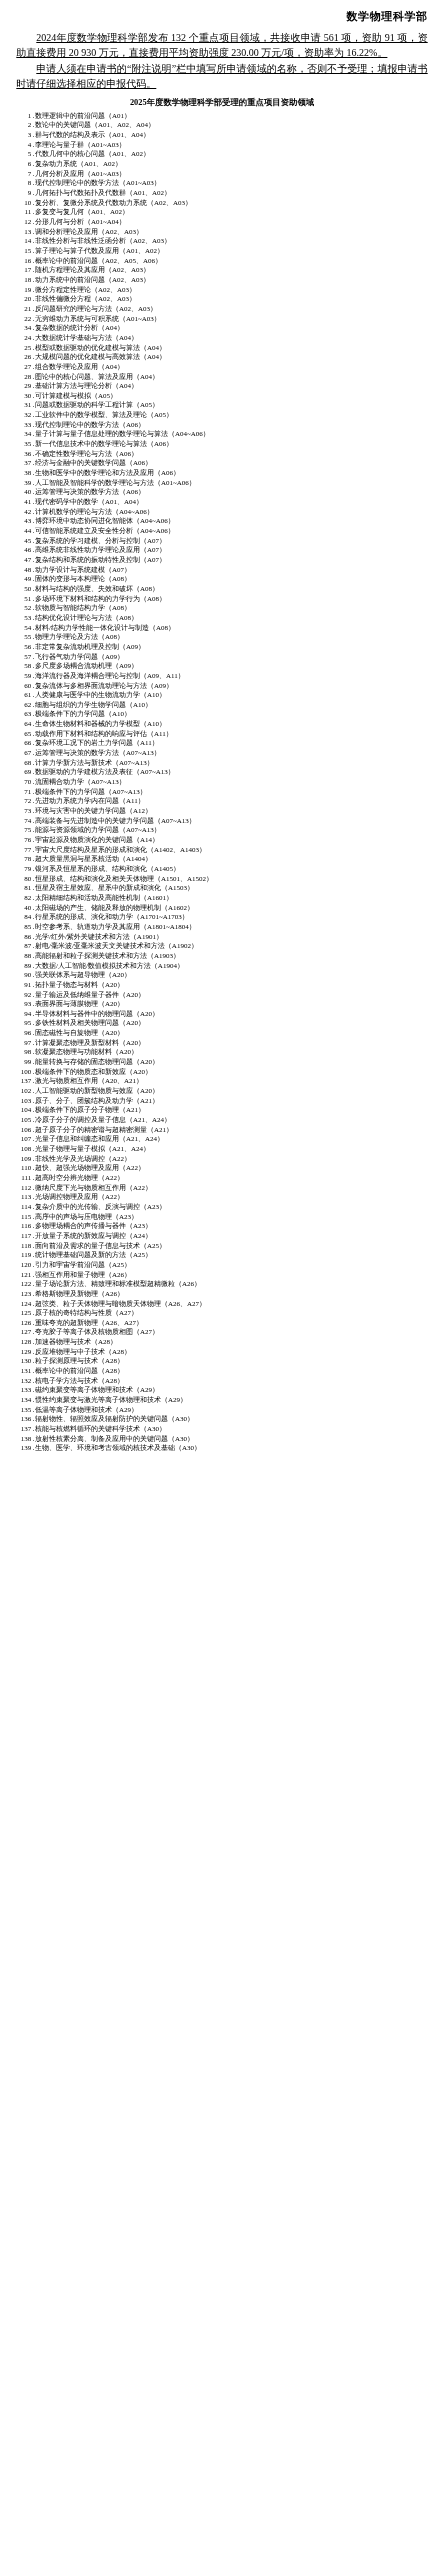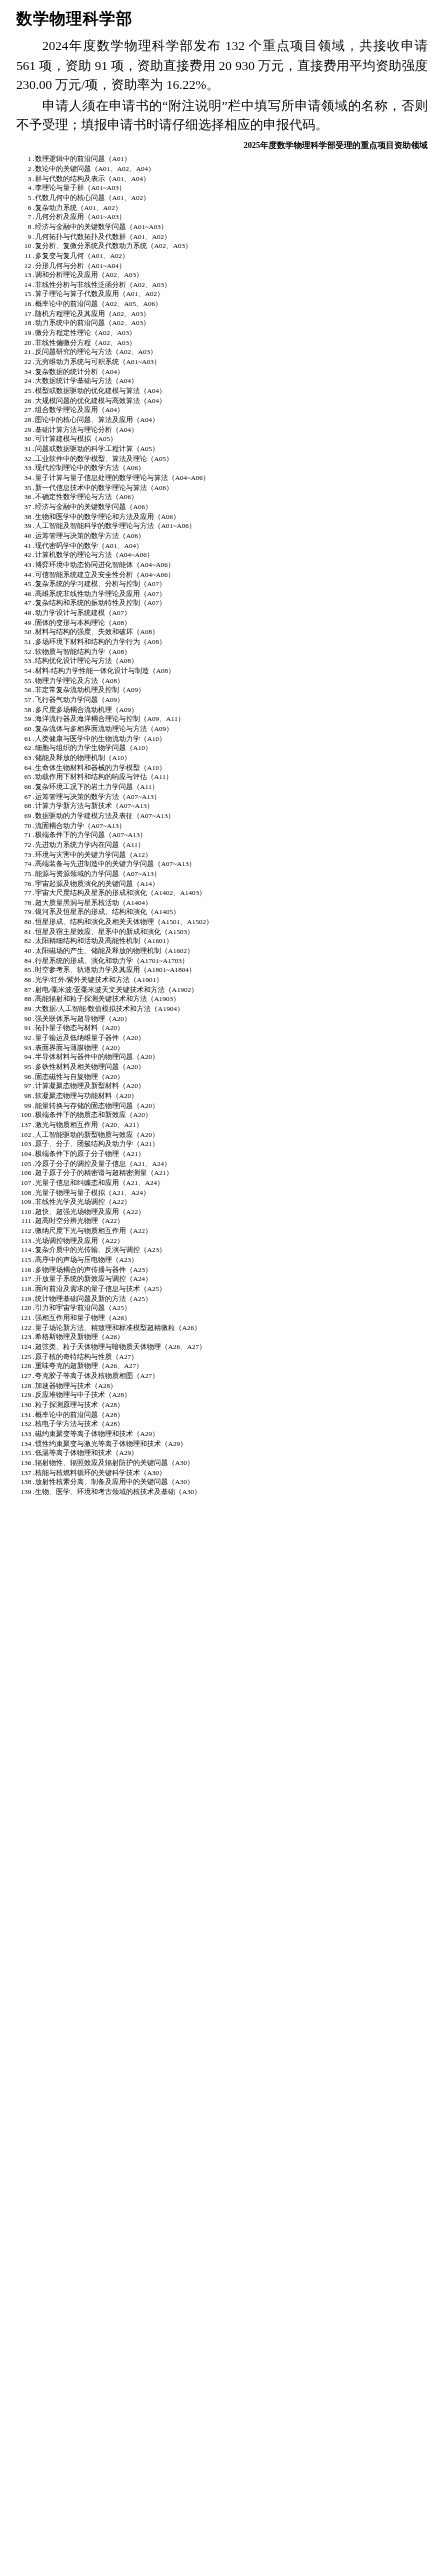--- a/index.html
+++ b/index.html
@@ -8,36 +8,37 @@
     font-family:"Liberation Serif","DejaVu Serif",serif;
     color:#000000;
     -webkit-font-smoothing:none;
   }
   .page{
     width:444px;
     box-sizing:border-box;
     padding:6.3px 16.3px 12.5px 16.3px;
   }
   .doc-title{
-    text-align:left;
-    font-size:16px;
+    text-align:right;
+    font-size:11px;
     font-weight:bold;
     letter-spacing:0.6px;
     margin:2.5px 0 6.3px 0;
     font-family:Liberation Sans, sans-serif;
   }
   .para{
-    font-size:13px;
+    font-size:10px;
     line-height:1.5;
     text-align:justify;
     text-indent:2em;
     margin:0 0 1.3px 0;
+    text-decoration:underline;
   }
   .section-head{
-    text-align:right;
+    text-align:center;
     font-size:8.4px;
     font-weight:bold;
     margin:5.6px 0 3.8px 0;
   }
   ol.items{
     list-style:none;
     margin:0;
     padding:0;
   }
   ol.items li{
@@ -102,21 +103,21 @@
         <span class="txt">复杂动力系统（A01、A02）</span>
       </li>
       <li>
         <span class="num">7</span>
         <span class="dot">.</span>
         <span class="txt">几何分析及应用（A01~A03）</span>
       </li>
       <li>
         <span class="num">8</span>
         <span class="dot">.</span>
-        <span class="txt">经济与金融中的关键数学问题（A01~A03）</span>
+        <span class="txt">现代控制理论中的数学方法（A01~A03）</span>
       </li>
       <li>
         <span class="num">9</span>
         <span class="dot">.</span>
         <span class="txt">几何拓扑与代数拓扑及代数群（A01、A02）</span>
       </li>
       <li>
         <span class="num">10</span>
         <span class="dot">.</span>
         <span class="txt">复分析、复微分系统及代数动力系统（A02、A03）</span>
@@ -377,21 +378,21 @@
         <span class="txt">人类健康与医学中的生物流动力学（A10）</span>
       </li>
       <li>
         <span class="num">62</span>
         <span class="dot">.</span>
         <span class="txt">细胞与组织的力学生物学问题（A10）</span>
       </li>
       <li>
         <span class="num">63</span>
         <span class="dot">.</span>
-        <span class="txt">储能及释放的物理机制（A10）</span>
+        <span class="txt">极端条件下的力学问题（A10）</span>
       </li>
       <li>
         <span class="num">64</span>
         <span class="dot">.</span>
         <span class="txt">生命体生物材料和器械的力学模型（A10）</span>
       </li>
       <li>
         <span class="num">65</span>
         <span class="dot">.</span>
         <span class="txt">动载作用下材料和结构的响应与评估（A11）</span>

